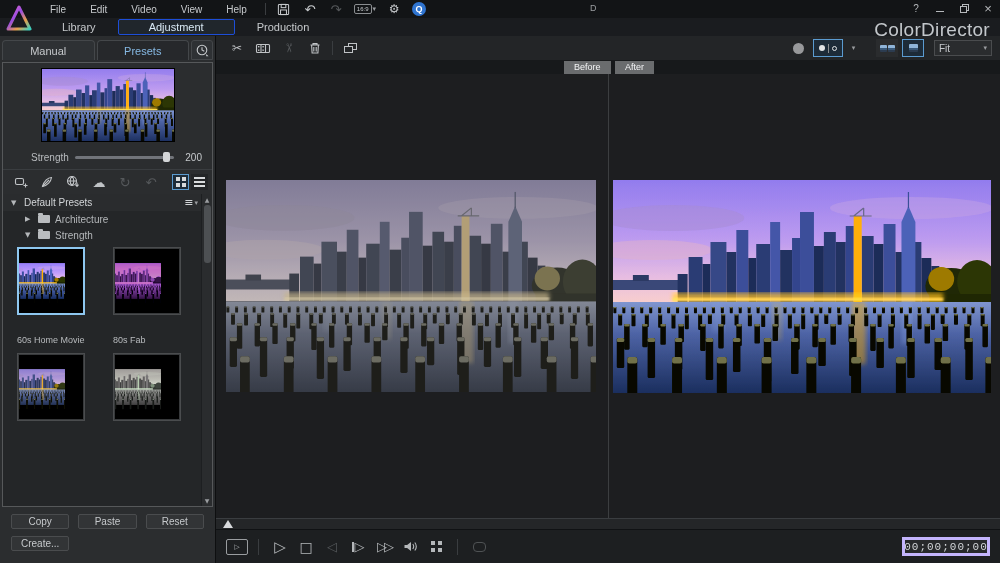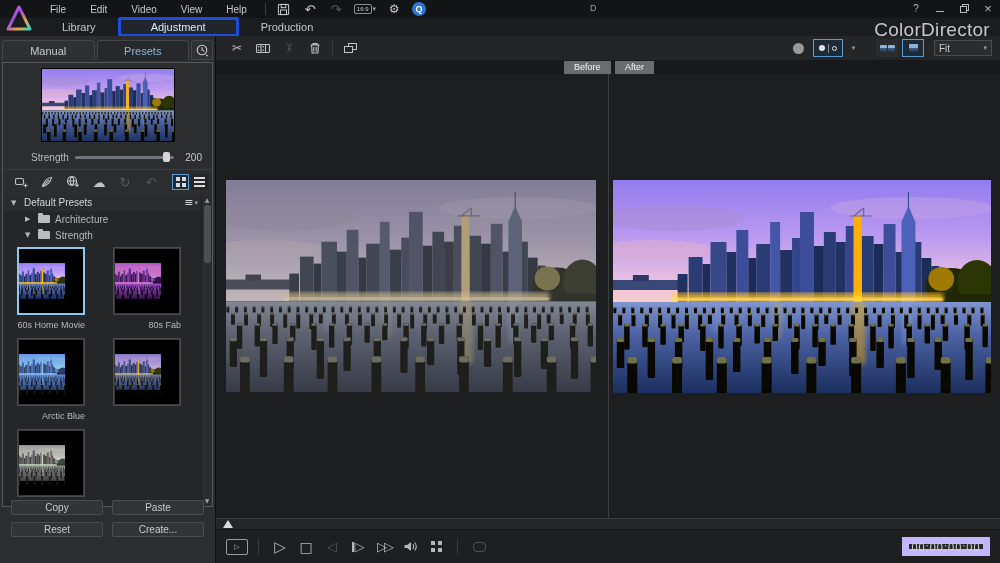--- a/index.html
+++ b/index.html
@@ -26,21 +26,21 @@
   .min-shape { width:8px; height:1px; background:#b6b9bc; margin-top:6px; }
   .restore-shape { position:relative; width:8px; height:8px; }
   .restore-shape i { position:absolute; border:1px solid #b6b9bc; width:7px; height:7px; display:block; }
   .restore-shape i:first-child { left:2px; top:0; }
   .restore-shape i:last-child { left:0; top:2px; background:#121416; }
 
   
   .tabrow { position:absolute; left:0; top:18px; width:1000px; height:18px; background:#1a1c1f; display:flex; align-items:center; }
   .mode-tab { padding:2px 14px; color:#c6c9cc; font-size:11px; }
   .mode-tab.lib { margin-left:48px; }
-  .mode-tab.active { border:3px solid #1d4ed8; background:#20262c; color:#d8e8f4; padding:1px 30px; border-radius:2px; margin:0 8px; }
+  .mode-tab.active { border:1px solid #1d4ed8; background:#20262c; color:#d8e8f4; padding:1px 30px; border-radius:2px; margin:0 8px; }
   .appname { position:absolute; right:10px; top:1px; font-size:19px; color:#c3c7cb; letter-spacing:.3px; }
 
   
   .left { position:absolute; left:0; top:36px; width:215px; height:527px; background:#2b2d2f; }
   .lp-tabs { display:flex; align-items:flex-end; height:24px; padding:3px 2px 0 2px; gap:2px; }
   .lp-tab { flex:1; text-align:center; padding:4px 0 3px; font-size:11px; background:#2e3134; border:1px solid #44474a; border-bottom:none; border-radius:4px 4px 0 0; color:#c6c9cc; }
   .lp-tab.active { background:#26282b; color:#86b9e4; }
   .history-btn { width:22px; height:20px; border:1px solid #44474a; border-radius:3px 3px 0 0; background:#2e3134; display:flex; align-items:center; justify-content:center; }
   .panel-box { position:absolute; left:2px; top:26px; width:211px; height:445px; border:1px solid #56585a; background:#2b2d2f; display:flex; flex-direction:column; }
   .preview-wrap { display:flex; justify-content:center; padding:5px 0 3px; }
@@ -65,27 +65,27 @@
   .tree-menu { margin-left:auto; display:flex; align-items:center; color:#d2d5d8; font-size:11px; }
   .tree-row { display:flex; align-items:center; height:16px; padding-left:22px; gap:5px; color:#b4b7ba; }
   .tw { font-size:7px; color:#b4b7ba; width:8px; }
   .folder { position:relative; width:12px; height:8px; background:#b9bcbf; border-radius:1px; }
   .folder::before { content:""; position:absolute; left:0; top:-2px; width:5px; height:2px; background:#b9bcbf; border-radius:1px 1px 0 0; }
   .preset-grid { display:flex; flex-wrap:wrap; padding:4px 10px 0 14px; column-gap:28px; row-gap:8px; }
   .preset-card { width:68px; }
   .pc-frame { width:68px; height:68px; background:#37393b; border:1px solid #4a4c4e; padding:1px; }
   .preset-card.selected .pc-frame { border:2px solid #8ec7f0; padding:0; }
   .pc-frame svg { width:100%; height:100%; display:block; background:#000; }
-  .pc-label { margin-top:5px; text-align:right; font-size:9px; color:#b8bbbe; white-space:nowrap; }
+  .pc-label { margin-top:20px; text-align:left; font-size:9px; color:#b8bbbe; white-space:nowrap; }
   .scrollbar { position:absolute; right:0; top:0; bottom:0; width:11px; background:#2a2c2e; border-left:1px solid #1d1f21; display:flex; flex-direction:column; align-items:center; }
   .sb-arrow { font-size:6px; color:#9a9da0; padding:2px 0; }
   .sb-thumb { width:7px; height:58px; background:#4d5053; border-radius:3px; }
   .sb-spacer { flex:1; }
 
-  .lp-buttons { position:absolute; left:2px; top:462px; width:211px; display:grid; grid-template-columns:1fr 1fr; gap:7px 9px; padding:2px 9px; }
+  .lp-buttons { position:absolute; left:2px; top:476px; width:211px; display:grid; grid-template-columns:1fr 1fr 1fr; gap:7px 9px; padding:2px 9px; }
   .lp-btn { height:15px; background:#323436; border:1px solid #4a4c4e; border-radius:2px; color:#c6c9cc; display:flex; align-items:center; justify-content:center; font-size:10px; }
 
   
   .main { position:absolute; left:215px; top:36px; width:785px; height:527px; display:flex; flex-direction:column; background:#1d1e20; border-left:1px solid #0e0f10; }
   .adj-toolbar { height:24px; background:#232527; display:flex; align-items:center; padding:0 8px; }
   .at-ic { width:26px; height:18px; display:flex; align-items:center; justify-content:center; color:#c0c3c6; font-size:12px; }
   .at-sep { width:1px; height:14px; background:#3a3d40; margin:0 4px; }
   .compare-ic { position:relative; width:13px; height:10px; }
   .compare-ic i { position:absolute; border:1px solid #c0c3c6; display:block; width:9px; height:7px; background:#232527; }
   .compare-ic i:first-child { right:0; top:0; }
@@ -121,21 +121,21 @@
 
   .transport { height:33px; background:#1d1f21; display:flex; align-items:center; padding:0 10px; gap:4px; }
   .tp-btn { min-width:22px; height:22px; display:flex; align-items:center; justify-content:center; color:#b4b7ba; font-size:13px; }
   .tp-box { width:22px; height:16px; border:1px solid #9a9da0; border-radius:2px; display:flex; align-items:center; justify-content:center; font-size:7px; color:#b4b7ba; }
   .tp-sep { width:1px; height:16px; background:#3a3d40; margin:0 6px; }
   .step-ic { display:flex; align-items:center; }
   .step-bar { width:2px; height:10px; background:#b4b7ba; margin-right:1px; }
   .ff { letter-spacing:-3px; }
   .tp-grid { width:11px; height:11px; background-image:linear-gradient(#b4b7ba,#b4b7ba),linear-gradient(#b4b7ba,#b4b7ba),linear-gradient(#b4b7ba,#b4b7ba),linear-gradient(#b4b7ba,#b4b7ba); background-size:4px 4px; background-position:0 0,7px 0,0 7px,7px 7px; background-repeat:no-repeat; }
   .snap-ic { width:13px; height:10px; border:1px solid #4f5254; border-radius:4px; }
-  .timecode { margin-left:auto; width:88px; height:19px; background:#27292b; border:7px solid #c4b5fd; display:flex; align-items:center; justify-content:center; font-family:Liberation Sans, sans-serif; font-size:11px; color:#d2d5d8; letter-spacing:1px; }
+  .timecode { margin-left:auto; width:88px; height:19px; background:#27292b; border:3px solid #c4b5fd; display:flex; align-items:center; justify-content:center; font-family:Liberation Mono, monospace; font-size:11px; color:#d2d5d8; letter-spacing:1px; }
 
   .hidden-defs { position:absolute; width:0; height:0; overflow:hidden; }
 
   
   .v-before { filter:saturate(.55) brightness(.95) contrast(.92); }
   .v-after  { filter:saturate(1.7) contrast(1.15) brightness(1.02); }
   .v-vivid  { filter:saturate(1.75) contrast(1.2) brightness(1.04); }
   .v-sepia  { filter:sepia(.75) saturate(.75) brightness(.88) contrast(1.02); }
   .v-purple { filter:sepia(1) hue-rotate(235deg) saturate(3) brightness(.72) contrast(1.25); }
   .v-arctic { filter:sepia(1) hue-rotate(180deg) saturate(2.6) brightness(.9); }
@@ -608,28 +608,20 @@
           <div class="preset-card">
             <div class="pc-frame">
                 <svg class="v-purple" viewBox="60 0 213 213" preserveAspectRatio="xMidYMid slice">
                   <use href="#cityscape"></use>
                 </svg>
               </div>
             <div class="pc-label">80s Fab</div>
           </div>
           <div class="preset-card">
             <div class="pc-frame">
-                <svg class="v-arctic" viewBox="60 0 213 213" preserveAspectRatio="xMidYMid slice">
-                  <use href="#cityscape"></use>
-                </svg>
-              </div>
-            <div class="pc-label">Arctic Blue</div>
-          </div>
-          <div class="preset-card">
-            <div class="pc-frame">
                 <svg class="v-warm" viewBox="60 0 213 213" preserveAspectRatio="xMidYMid slice">
                   <use href="#cityscape"></use>
                 </svg>
               </div>
           </div>
           <div class="preset-card">
             <div class="pc-frame">
                 <svg class="v-fadedgreen" viewBox="60 0 213 213" preserveAspectRatio="xMidYMid slice">
                   <use href="#cityscape"></use>
                 </svg>

